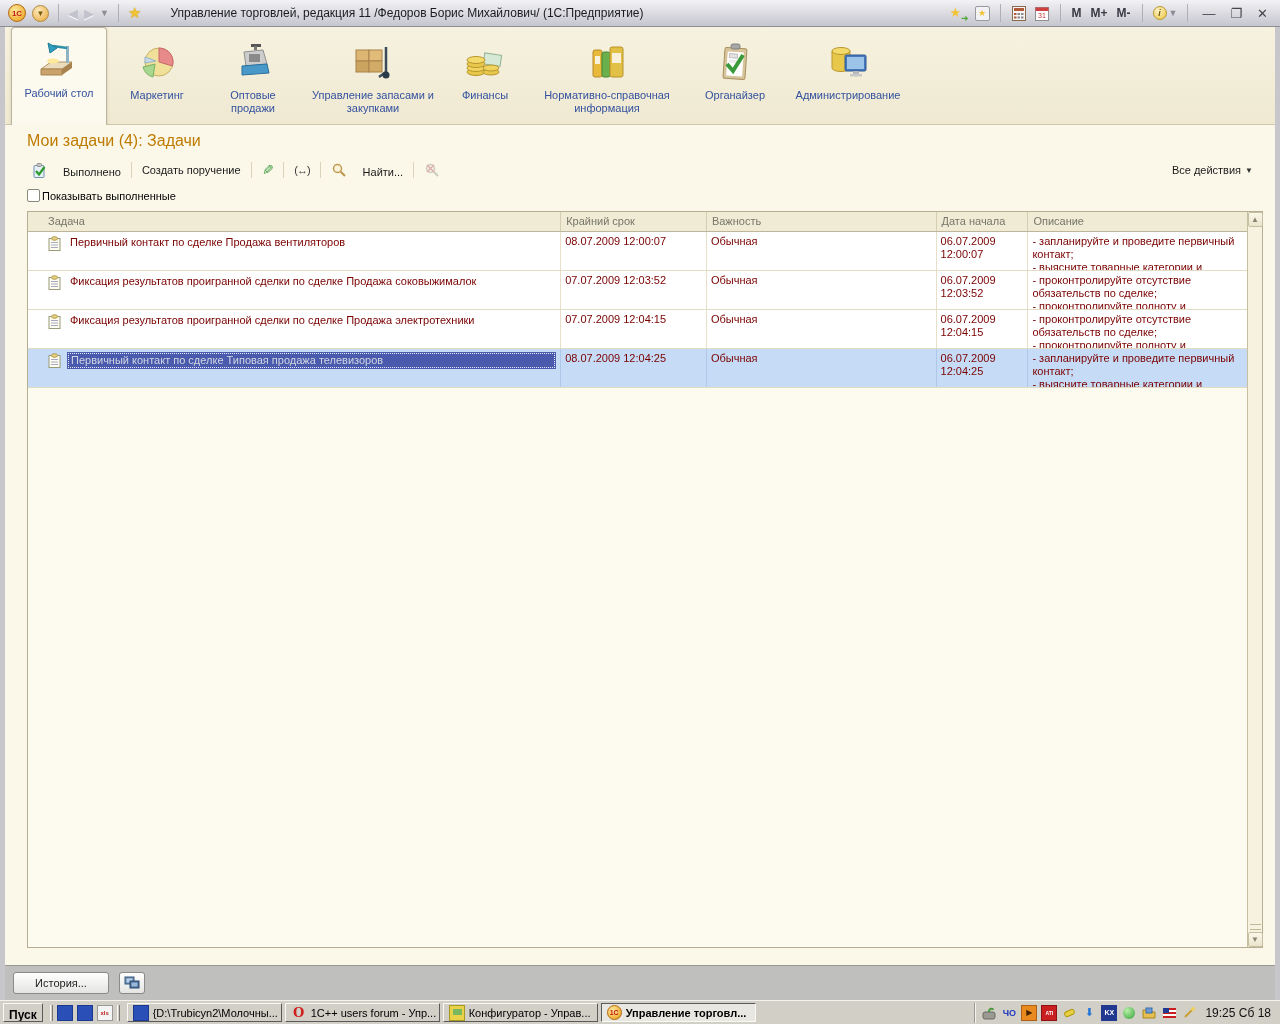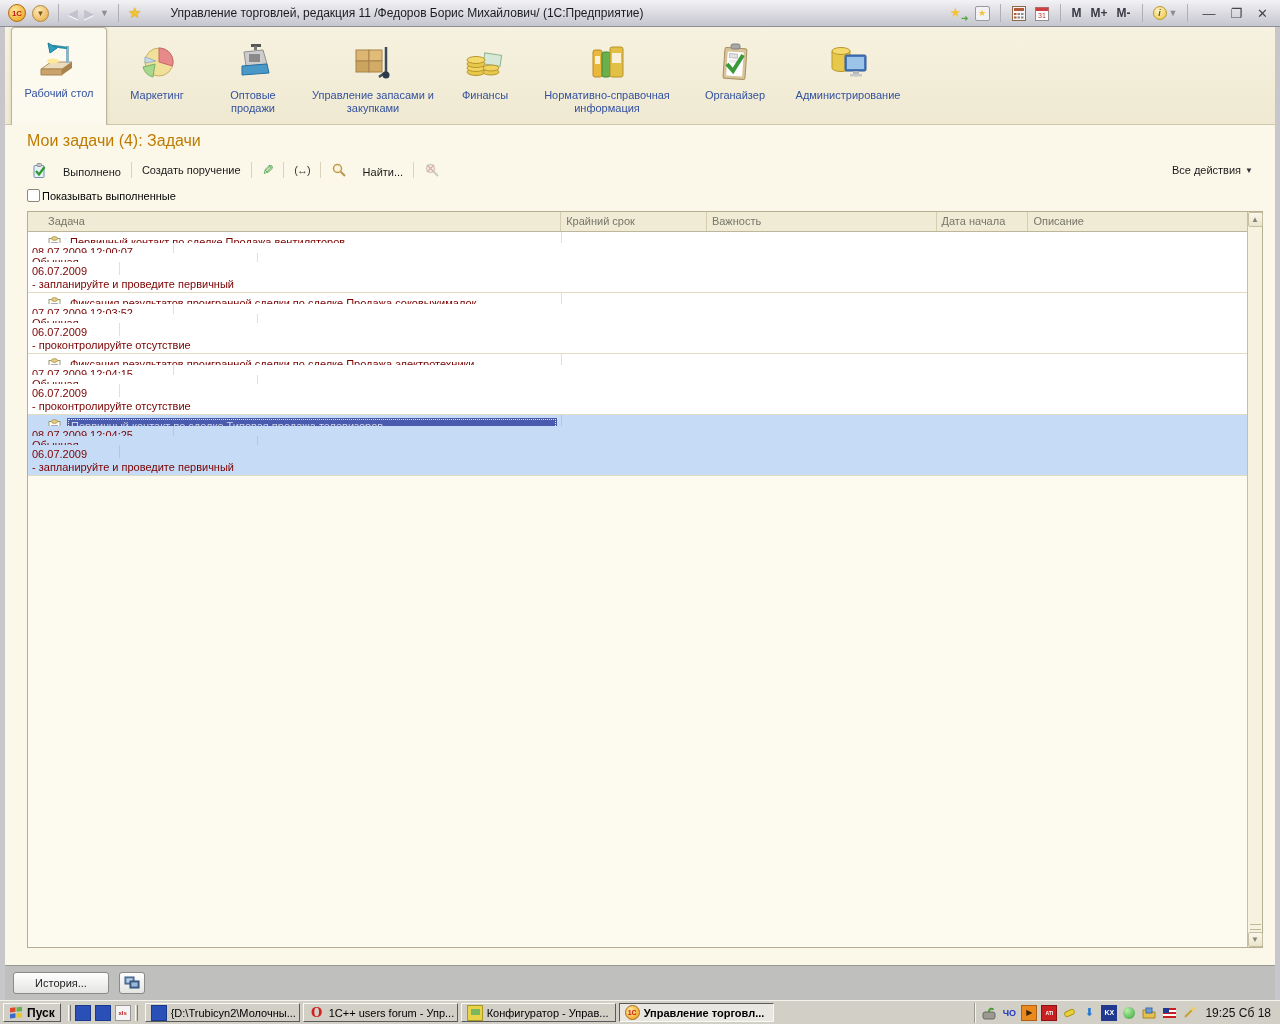--- a/index.html
+++ b/index.html
@@ -50,21 +50,21 @@
   .all-actions .caret { font-size:8px; color:#333; }
   .chkrow { position:absolute; left:22px; top:64px; display:flex; align-items:center; gap:2px; }
   .chkbox { width:13px; height:13px; background:#FFFFFF; border:1px solid #8A8A7A; border-radius:2px; }
 
   
   .table { position:absolute; left:22px; top:86px; width:1236px; height:737px; border:1px solid #B5AE93; background:#FDFBF0; display:flex; flex-direction:column; }
   .tgrid { flex:1; display:flex; }
   .tcols { width:1219px; display:flex; flex-direction:column; }
   .thead { display:flex; height:20px; background:#F0EBD4; border-bottom:1px solid #BDB69C; flex-shrink:0; }
   .hcell { color:#75756A; padding:3px 0 0 5px; border-right:1px solid #D5CEB2; overflow:hidden; white-space:nowrap; }
-  .trow { display:flex; height:61px; background:#FFFFFF; border-bottom:1px solid #E2DCC4; flex-shrink:0;flex-direction:column; }
+  .trow { display:flex; height:39px; background:#FFFFFF; border-bottom:1px solid #E2DCC4; flex-shrink:0; }
   .cell { padding:3px 4px; color:#7A0000; border-right:1px solid #E6E0C8; overflow:hidden; line-height:13px; }
   .c-task{width:534px}.c-dl{width:146px}.c-imp{width:230px}.c-start{width:92px}.c-desc{width:219px;border-right:none}
   .multiline { white-space:pre-line; }
   .c-task { display:flex; align-items:flex-start; gap:6px; padding-left:20px; }
   .note-ic { flex-shrink:0; margin-top:1px; }
   .task-text { padding:1px 3px; }
   .trow.selected { background:#C6DCF6; }
   .trow.selected .cell { border-right-color:#AFC8E8; }
   .trow.selected .task-text { background:#4A5BAE; color:#CFD5E2; outline:1px dotted #E8ECF8; outline-offset:-2px; flex:1; padding:2px 4px; }
   .tfill { flex:1; background:#FDFBF0; }
@@ -75,21 +75,21 @@
 
   
   .bottom-panel { height:35px; background:#BFBFBD; border-top:1px solid #98988F; display:flex; align-items:center; gap:10px; padding:0 8px; flex-shrink:0; }
   .hist-btn { width:96px; height:22px; background:linear-gradient(#FFFFFF,#E4E4E2); border:1px solid #8A8A8A; border-radius:3px; display:flex; align-items:center; justify-content:center; color:#222; }
   .mon-btn { width:26px; height:22px; background:linear-gradient(#FFFFFF,#E4E4E2); border:1px solid #8A8A8A; border-radius:3px; display:flex; align-items:center; justify-content:center; }
 
   
   .taskbar { position:absolute; left:0; bottom:0; width:1280px; height:24px; background:#D2CFC7; border-top:1px solid #F4F2EC; display:flex; align-items:center; padding:2px 3px; gap:3px; }
   .xp-btn { height:19px; display:flex; align-items:center; gap:4px; padding:0 5px; background:#D2CFC7; border:1px solid; border-color:#F8F8F4 #5A5A5A #5A5A5A #F8F8F4; white-space:nowrap; overflow:hidden; }
   .xp-btn.pressed { border-color:#5A5A5A #F8F8F4 #F8F8F4 #5A5A5A; background:#E9E7E1; font-weight:bold; }
-  .start-btn { font-weight:bold; font-size:12px; }
+  .start-btn { font-weight:bold; font-size:12px;flex-direction:column; }
   .task-btn { width:155px; font-size:11px; }
   .ql { display:flex; align-items:center; gap:4px; padding:0 4px; }
   .ql-handle { width:3px; height:16px; border-left:1px solid #F8F8F4; border-right:1px solid #7A7A72; }
   .ic16 { width:16px; height:16px; display:inline-flex; align-items:center; justify-content:center; flex-shrink:0; }
   .sheet-ic { background:#2A50B8; border:1px solid #1A3A90; display:grid; grid-template-columns:1fr 1fr; grid-template-rows:1fr 1fr 1fr; gap:1px; padding:2px; }
   .sheet-ic i { background:#E8F0FF; }
   .xls-ic { background:#F4F4F4; border:1px solid #999; color:#C02020; font-size:6px; font-weight:bold; }
   .opera-ic { color:#D02020; font-size:13px; font-weight:bold; font-family:"DejaVu Serif",serif; }
   .conf-ic { background:#E8D24A; border:1px solid #A89A20; position:relative; }
   .conf-ic i { position:absolute; left:3px; top:3px; width:9px; height:6px; background:#7AB860; }

